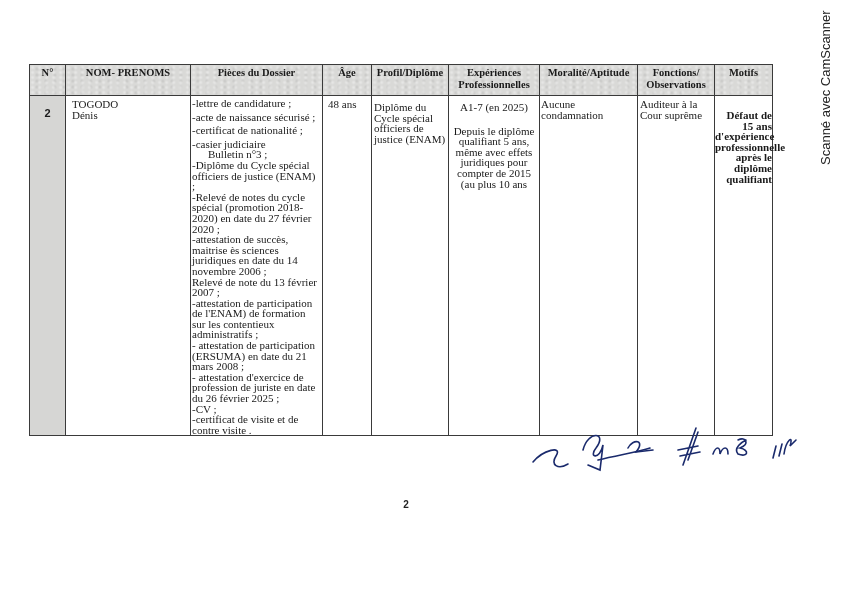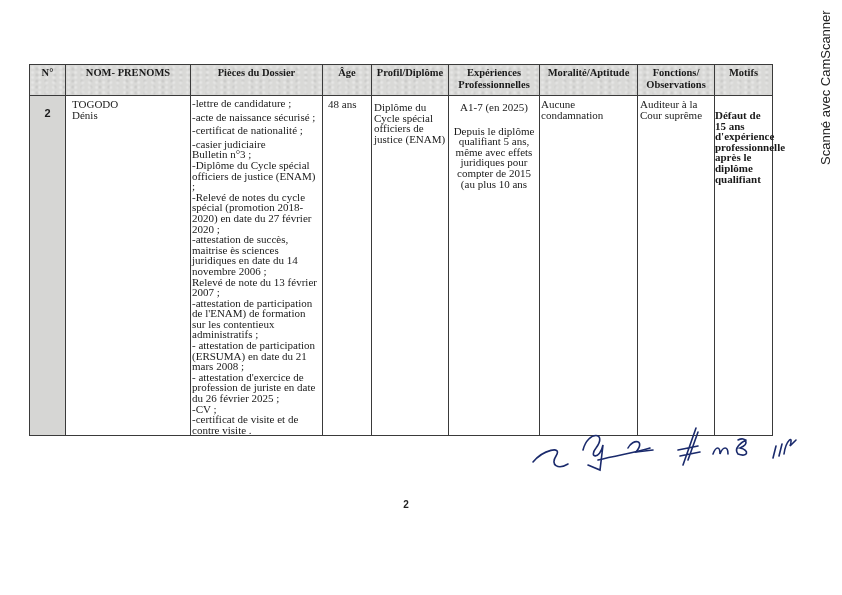--- a/index.html
+++ b/index.html
@@ -30,21 +30,21 @@
   }
   td.name-cell { padding: 3px 0 0 6px !important; font-size: 10px; line-height: 13px; }
   td.pieces-cell { padding: 2px 1px 0 1px !important; margin-top: 20px; }
   .piece { display: block; }
   .piece.gap { margin-bottom: 3px; }
   td.age-cell { padding: 3px 0 0 5px !important; }
   td.profil-cell { text-align: left; padding: 6px 2px 0 2px !important; line-height: 13.5px; }
   td.exp-cell { text-align: center; padding: 6px 0 0 0 !important; line-height: 13.5px; border-radius: 21px; }
   td.moral-cell { padding: 3px 0 0 1px !important; }
   td.fonc-cell { text-align: left; padding: 3px 2px 0 2px !important; line-height: 13.5px; }
-  td.motifs-cell { text-align: left; padding: 14px 0 0 0 !important; font-weight: bold; font-size: 11.5px; line-height: 14.5px; }
+  td.motifs-cell { text-align: right; padding: 14px 0 0 0 !important; font-weight: bold; font-size: 11.5px; line-height: 14.5px; }
   .spacer { display: block; height: 13px; }
   .scanner {
     position: absolute; left: 818px; top: 165px;
     transform: rotate(-90deg); transform-origin: left top;
     font-family: "Liberation Sans", sans-serif; font-size: 13px; color: #222; white-space: nowrap;
   }
   .page-num {
     position: absolute; left: 400px; top: 499px; width: 12px; text-align: center;
     font-family: "Liberation Sans", sans-serif; font-size: 10px; font-weight: bold; color: #222;
   }
@@ -85,21 +85,21 @@
         <td class="num-cell">2</td>
         <td class="name-cell">
           <div>TOGODO</div>
           <div>Dénis</div>
         </td>
         <td class="pieces-cell">
           <span class="piece gap">-lettre de candidature ;</span>
           <span class="piece gap">-acte de naissance sécurisé ;</span>
           <span class="piece gap">-certificat de nationalité ;</span>
           <span class="piece">-casier judiciaire</span>
-          <span class="piece" style="padding-left:0"> Bulletin n°3 ;</span>
+          <span class="piece" style="padding-left:16px"> Bulletin n°3 ;</span>
           <span class="piece">-Diplôme du Cycle spécial officiers de justice (ENAM) ;</span>
           <span class="piece">-Relevé de notes du cycle spécial (promotion 2018-2020) en date du 27 février 2020 ;</span>
           <span class="piece">-attestation de succès, maitrise ès sciences juridiques  en date du 14 novembre 2006 ;</span>
           <span class="piece">Relevé de note du 13 février 2007 ;</span>
           <span class="piece">-attestation de participation de l'ENAM) de formation sur les contentieux administratifs ;</span>
           <span class="piece">- attestation de participation (ERSUMA) en date du 21 mars 2008 ;</span>
           <span class="piece">- attestation d'exercice de profession de juriste en date du 26 février 2025 ;</span>
           <span class="piece">-CV ;</span>
           <span class="piece">-certificat de visite et de contre visite .</span>
         </td>

